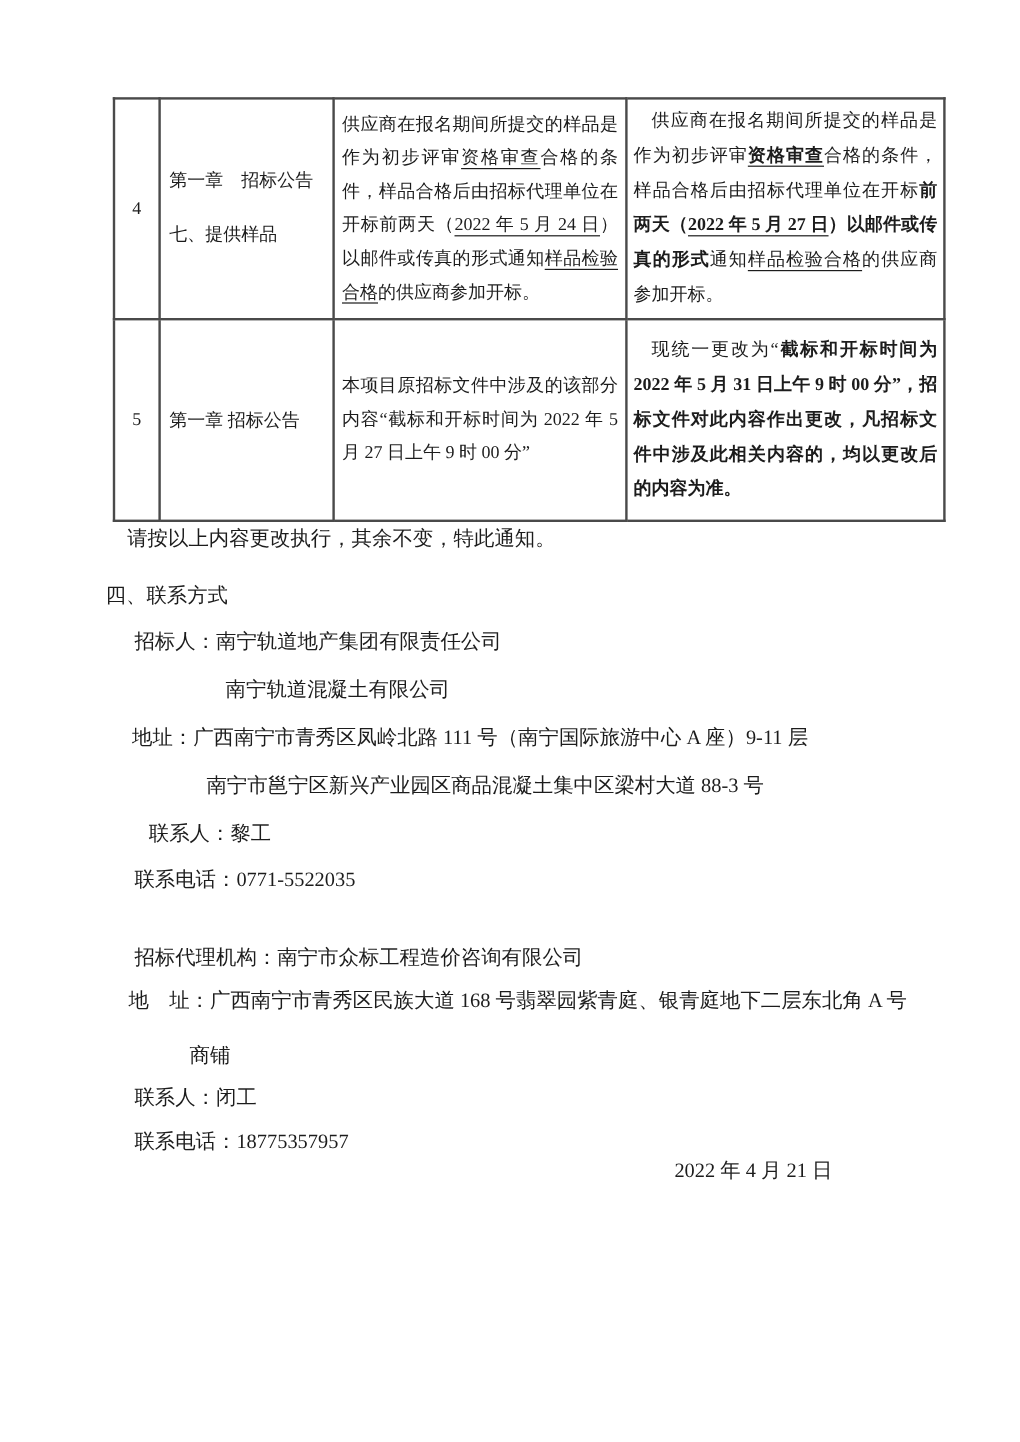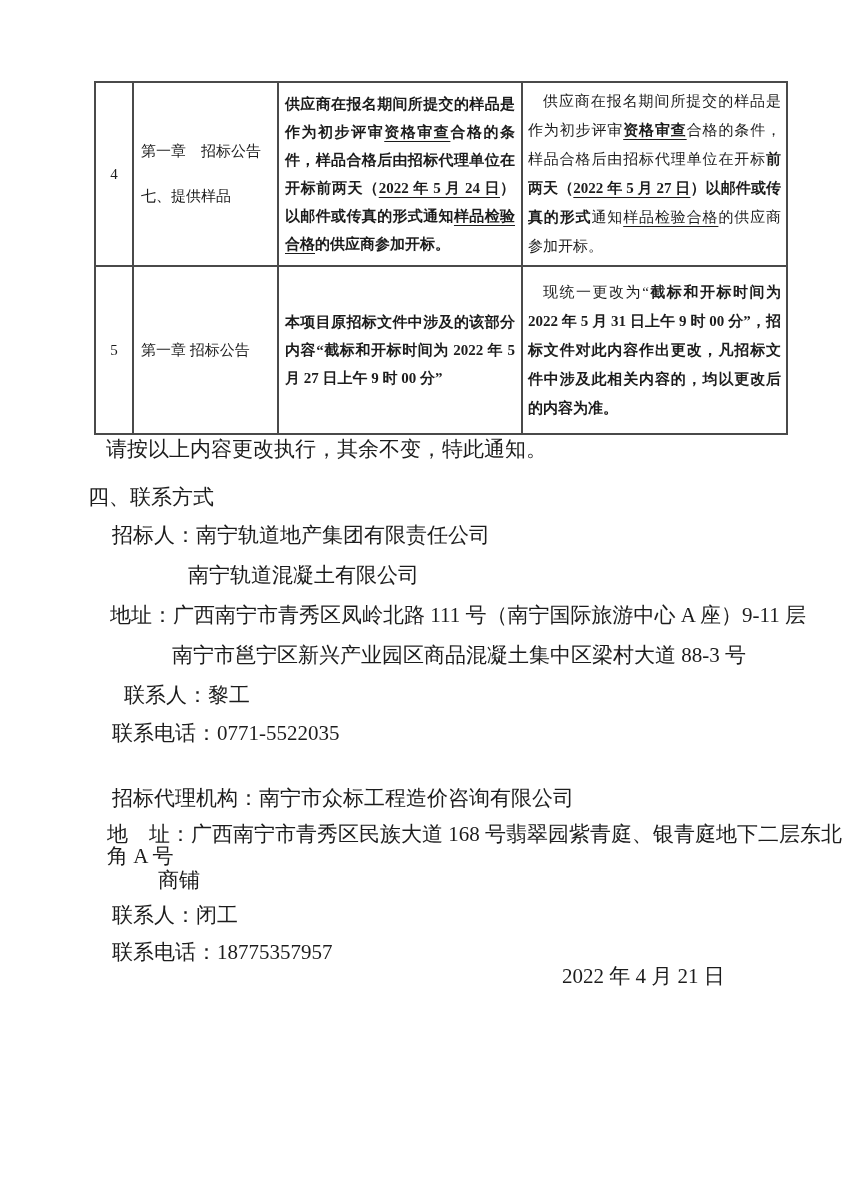--- a/index.html
+++ b/index.html
@@ -22,37 +22,37 @@
     border-collapse: collapse;
     table-layout: fixed;
   }
   table.change-table td {
     border: 2px solid #4a4a4a;
     vertical-align: middle;
     font-size: 15px;
   }
   td.c-no { width: 38px; text-align: center; }
   td.c-sec { width: 145px; padding-left: 7px; padding-right: 4px; font-size: 16px; }
-  td.c-orig { width: 244px; padding: 4px 6px; font-weight: bold; }
+  td.c-orig { width: 244px; padding: 4px 6px; }
   td.c-chg { width: 265px; padding: 4px 5px; }
   tr.row-4 { height: 177px; }
   tr.row-5 { height: 168px; }
   .sec-line { line-height: 45px; white-space: pre-wrap; }
   .cell-p {
     text-align: justify;
     line-height: 28px;
   }
   td.c-chg .cell-p { line-height: 29px; }
   .cell-p.indent { text-indent: 15px; }
   .b { font-weight: 700; }
   .u { text-decoration: underline; text-underline-offset: 4px; }
   
   .tline {
     position: absolute;
-    font-size: 21px;
+    font-size: 17px;
     line-height: 22px;
     white-space: pre-wrap;
   }
 </style>
 </head>
 <body>
 
 <div class="page">
 
   <table class="change-table">

